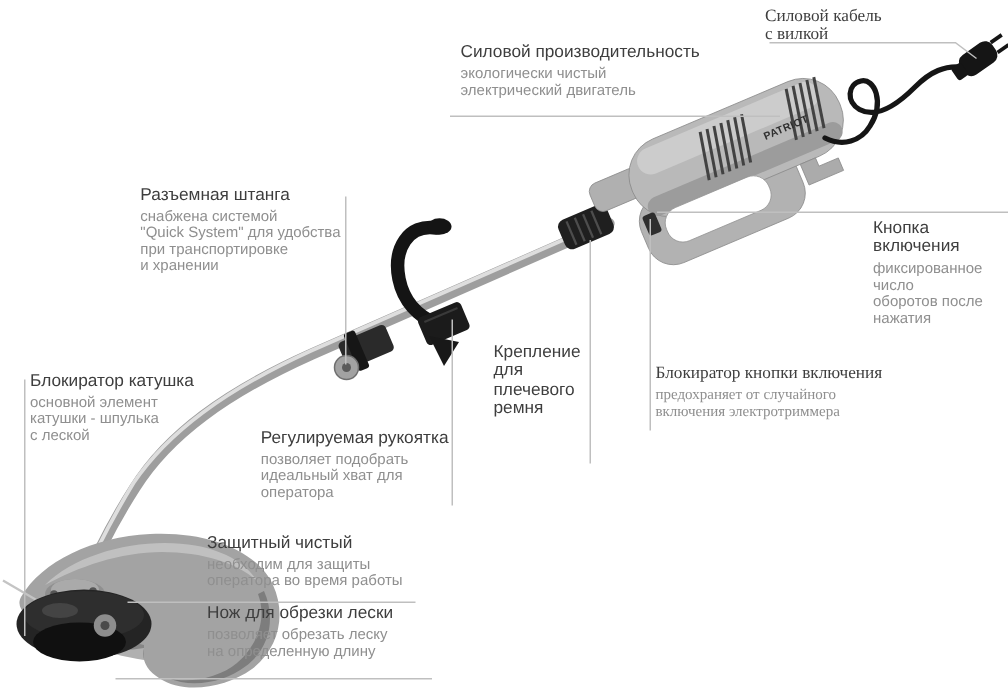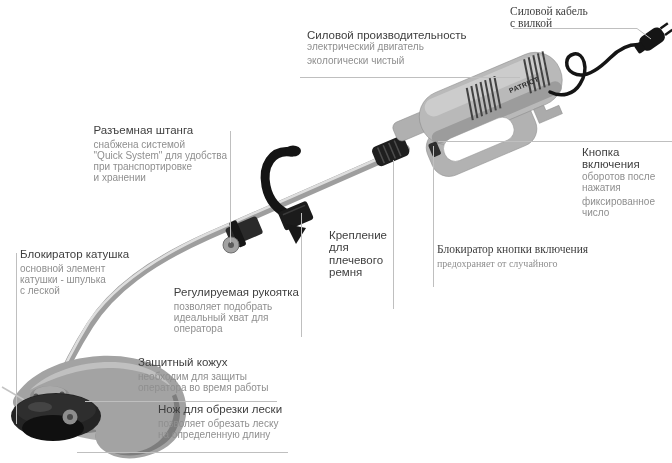--- a/index.html
+++ b/index.html
@@ -16,21 +16,21 @@
   
   .c-power-cable{left:510px;top:5px;font-family:Liberation Serif, serif;}
   .c-performance{left:307px;top:29px;}
   .c-shaft{right:445px;top:124px;}
   .c-power-button{left:582px;top:146px;}
   .c-lock{left:437px;top:243px;font-family:Liberation Serif, serif;}
   .c-strap{right:285px;top:229px;}
   .c-handle{right:373px;top:286px;}
   .c-spool{left:20px;top:248px;}
   .c-guard{left:138px;top:356px;}
-  .c-knife{left:138px;top:403px;margin-left:20px;}
+  .c-knife{left:138px;top:403px;}
 </style>
 </head>
 <body>
 
 <div id="stage">
 
   <svg id="art" viewBox="0 0 672 463">
 
     <g>
       <path d="M 406 149 L 208 236 C 150 262 112 290 90 325 C 72 353 62 375 54 394" fill="none" stroke="#9e9e9e" stroke-width="7.5" stroke-linecap="round"></path>
@@ -139,41 +139,42 @@
     </g>
   </svg>
 
   <div class="callout c-power-cable">
     <div class="t">Силовой кабель</div>
     <div class="t">с вилкой</div>
   </div>
 
   <div class="callout c-performance">
     <div class="t">Силовой производительность</div>
+    <div class="d first">экологически чистый</div>
     <div class="d">электрический двигатель</div>
-    <div class="d first">экологически чистый</div>
   </div>
 
   <div class="callout c-shaft ra">
     <div class="t">Разъемная штанга</div>
     <div class="d first">снабжена системой</div>
     <div class="d">"Quick System" для удобства</div>
     <div class="d">при транспортировке</div>
     <div class="d">и хранении</div>
   </div>
 
   <div class="callout c-power-button">
     <div class="t">Кнопка включения</div>
+    <div class="d first">фиксированное число</div>
     <div class="d">оборотов после нажатия</div>
-    <div class="d first">фиксированное число</div>
   </div>
 
   <div class="callout c-lock">
     <div class="t">Блокиратор кнопки включения</div>
     <div class="d first">предохраняет от случайного</div>
+    <div class="d">включения электротриммера</div>
   </div>
 
   <div class="callout c-strap ra">
     <div class="t">Крепление</div>
     <div class="t">для</div>
     <div class="t">плечевого</div>
     <div class="t">ремня</div>
   </div>
 
   <div class="callout c-handle ra">
@@ -184,21 +185,21 @@
   </div>
 
   <div class="callout c-spool">
     <div class="t">Блокиратор катушка</div>
     <div class="d first">основной элемент</div>
     <div class="d">катушки - шпулька</div>
     <div class="d">с леской</div>
   </div>
 
   <div class="callout c-guard">
-    <div class="t">Защитный кожух</div>
+    <div class="t">Защитный чистый</div>
     <div class="d first">необходим для защиты</div>
     <div class="d">оператора во время работы</div>
   </div>
 
   <div class="callout c-knife">
     <div class="t">Нож для обрезки лески</div>
     <div class="d first">позволяет обрезать леску</div>
     <div class="d">на определенную длину</div>
   </div>
 

